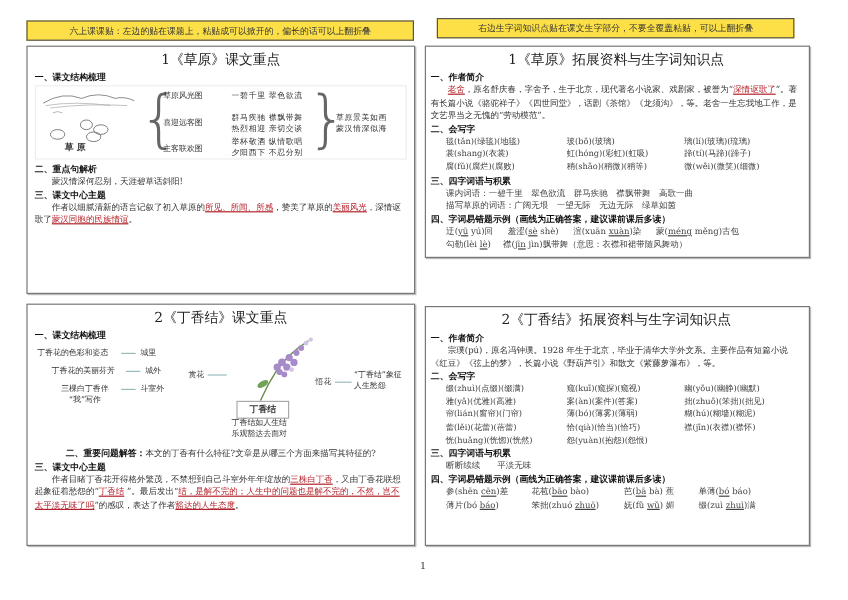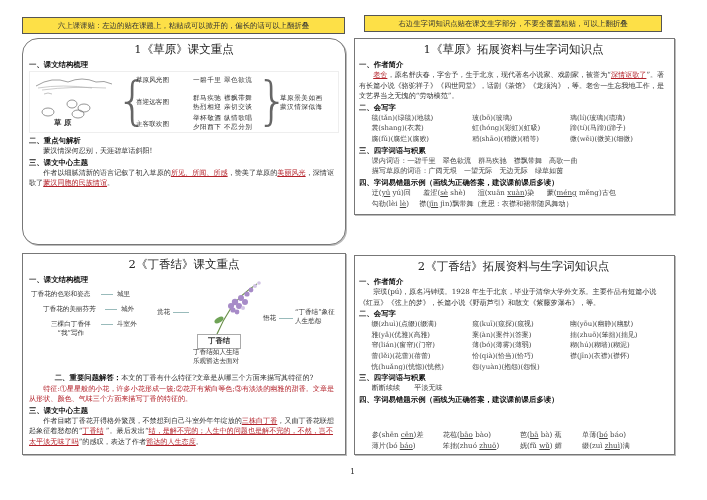--- a/index.html
+++ b/index.html
@@ -29,21 +29,21 @@
   .d2-t { position: absolute; white-space: nowrap; }
   .d2-line { position: absolute; height: 1px; background: #9bb; }
   .d2-box { position: absolute; border: 1px solid #aaa; padding: 1px 10px; font-weight: bold; font-size: 7.4px; background: #fff; }
 </style>
 </head>
 <body>
 
 <div class="notice" style="left:22px; top:17px; width:323px; height:17px;">六上课课贴：左边的贴在课题上，粘贴成可以掀开的，偏长的话可以上翻折叠</div>
 <div class="notice" style="left:364px; top:15px; width:298px; height:17px;">右边生字词知识点贴在课文生字部分，不要全覆盖粘贴，可以上翻折叠</div>
 
-<div class="panel" style="left:22px; top:38px; width:324px; height:207px;border-radius:16px;">
+<div class="panel" style="left:22px; top:38px; width:324px; height:207px;">
   <div class="panel-title">1《草原》课文重点</div>
   <div class="sec">一、课文结构梳理</div>
   <div class="diag1">
     <svg class="d1-img" viewBox="0 0 82 56">
       <path d="M4 12 Q20 2 36 8 Q50 2 64 8 Q72 6 80 10" stroke="#888" fill="none" stroke-width="0.8"></path>
       <path d="M6 14 Q30 10 60 14 M10 16 Q40 12 74 14" stroke="#aaa" fill="none" stroke-width="0.6"></path>
       <path d="M12 20 Q16 18 20 20" stroke="#999" fill="none" stroke-width="0.6"></path>
       <ellipse cx="40" cy="30" rx="5" ry="4" fill="none" stroke="#666" stroke-width="0.7"></ellipse>
       <ellipse cx="52" cy="34" rx="6" ry="4" fill="none" stroke="#666" stroke-width="0.7"></ellipse>
       <ellipse cx="46" cy="40" rx="6" ry="4" fill="none" stroke="#666" stroke-width="0.7"></ellipse>
@@ -114,21 +114,20 @@
         </g>
     </svg>
     <div class="d2-box" style="left:168px; top:48px;">丁香结</div>
     <div class="d2-t" style="left:164px; top:62px;">丁香结如人生结</div>
     <div class="d2-t" style="left:164px; top:71px;">乐观豁达去面对</div>
     <div class="d2-t" style="left:234px; top:28px;">悟花</div>
     <div class="d2-line" style="left:250px; top:32px; width:14px;"></div>
     <div class="d2-t" style="left:266px; top:22px; width:46px; white-space:normal; line-height:9px;">“丁香结”象征人生愁怨</div>
   </div>
   <div style="font-size:7.1px; line-height:10.6px;text-align:center;"><span class="sec">二、重要问题解答：</span><span style="color:#333;">本文的丁香有什么特征?文章是从哪三个方面来描写其特征的?</span></div>
-  <div class="para red">特征:①星星般的小花，许多小花形成一簇;②花开有紫白等色;③有淡淡的幽雅的甜香。文章是从形状、颜色、气味三个方面来描写丁香的特征的。</div>
   <div class="sec">三、课文中心主题</div>
   <div class="para"><span>作者目睹丁香花开得格外繁茂，不禁想到自己斗室外年年绽放的</span><span class="red-ul">三株白丁香</span><span>，又由丁香花联想起象征着愁怨的“</span><span class="red-ul">丁香结</span><span> ”。最后发出“</span><span class="red-ul">结，是解不完的；人生中的问题也是解不完的，不然，岂不太平淡无味了吗</span><span>”的感叹，表达了作者</span><span class="red-ul">豁达的人生态度</span><span>。</span></div>
 </div>
 
 <div class="panel" style="left:354px; top:38px; width:321px; height:177px; padding-left:4px;">
   <div class="panel-title">1《草原》拓展资料与生字词知识点</div>
   <div class="sec">一、作者简介</div>
   <div class="para"><span class="red-ul">老舍</span><span>，原名舒庆春，字舍予，生于北京，现代著名小说家、戏剧家，被誉为“</span><span class="red-ul">深情讴歌了</span><span>”。著有长篇小说《骆驼祥子》《四世同堂》，话剧《茶馆》《龙须沟》，等。老舍一生忘我地工作，是文艺界当之无愧的“劳动模范”。</span></div>
   <div class="sec">二、会写字</div>
   <div class="grid3">
@@ -176,21 +175,21 @@
     <span>蕾(lěi)(花蕾)(蓓蕾)</span>
     <span>恰(qià)(恰当)(恰巧)</span>
     <span>襟(jīn)(衣襟)(襟怀)</span>
     <span>恍(huǎng)(恍惚)(恍然)</span>
     <span>怨(yuàn)(抱怨)(怨恨)</span>
     <span></span>
   </div>
   <div class="sec">三、四字词语与积累</div>
   <div class="indent">断断续续　　平淡无味</div>
   <div class="sec">四、字词易错题示例（画线为正确答案，建议课前课后多读）</div>
-  <div class="indent" style="display:grid; grid-template-columns: 24% 26% 21% 29%; margin-top: 25px;">
+  <div class="indent" style="display:grid; grid-template-columns: 24% 26% 21% 29%;">
     <span><span>参(shēn </span><span class="ul">cēn</span><span>)差</span></span>
     <span><span>花苞(</span><span class="ul">bāo</span><span> bào)</span></span>
     <span><span>芭(</span><span class="ul">bā</span><span> bà) 蕉</span></span>
     <span><span>单薄(</span><span class="ul">bó</span><span> báo)</span></span>
   </div>
   <div class="indent" style="display:grid; grid-template-columns: 24% 26% 21% 29%;">
     <span><span>薄片(bó </span><span class="ul">báo</span><span>)</span></span>
     <span><span>笨拙(zhuó </span><span class="ul">zhuō</span><span>)</span></span>
     <span><span>妩(fǔ </span><span class="ul">wǔ</span><span>) 媚</span></span>
     <span><span>缀(zuì </span><span class="ul">zhuì</span><span>)满</span></span>

